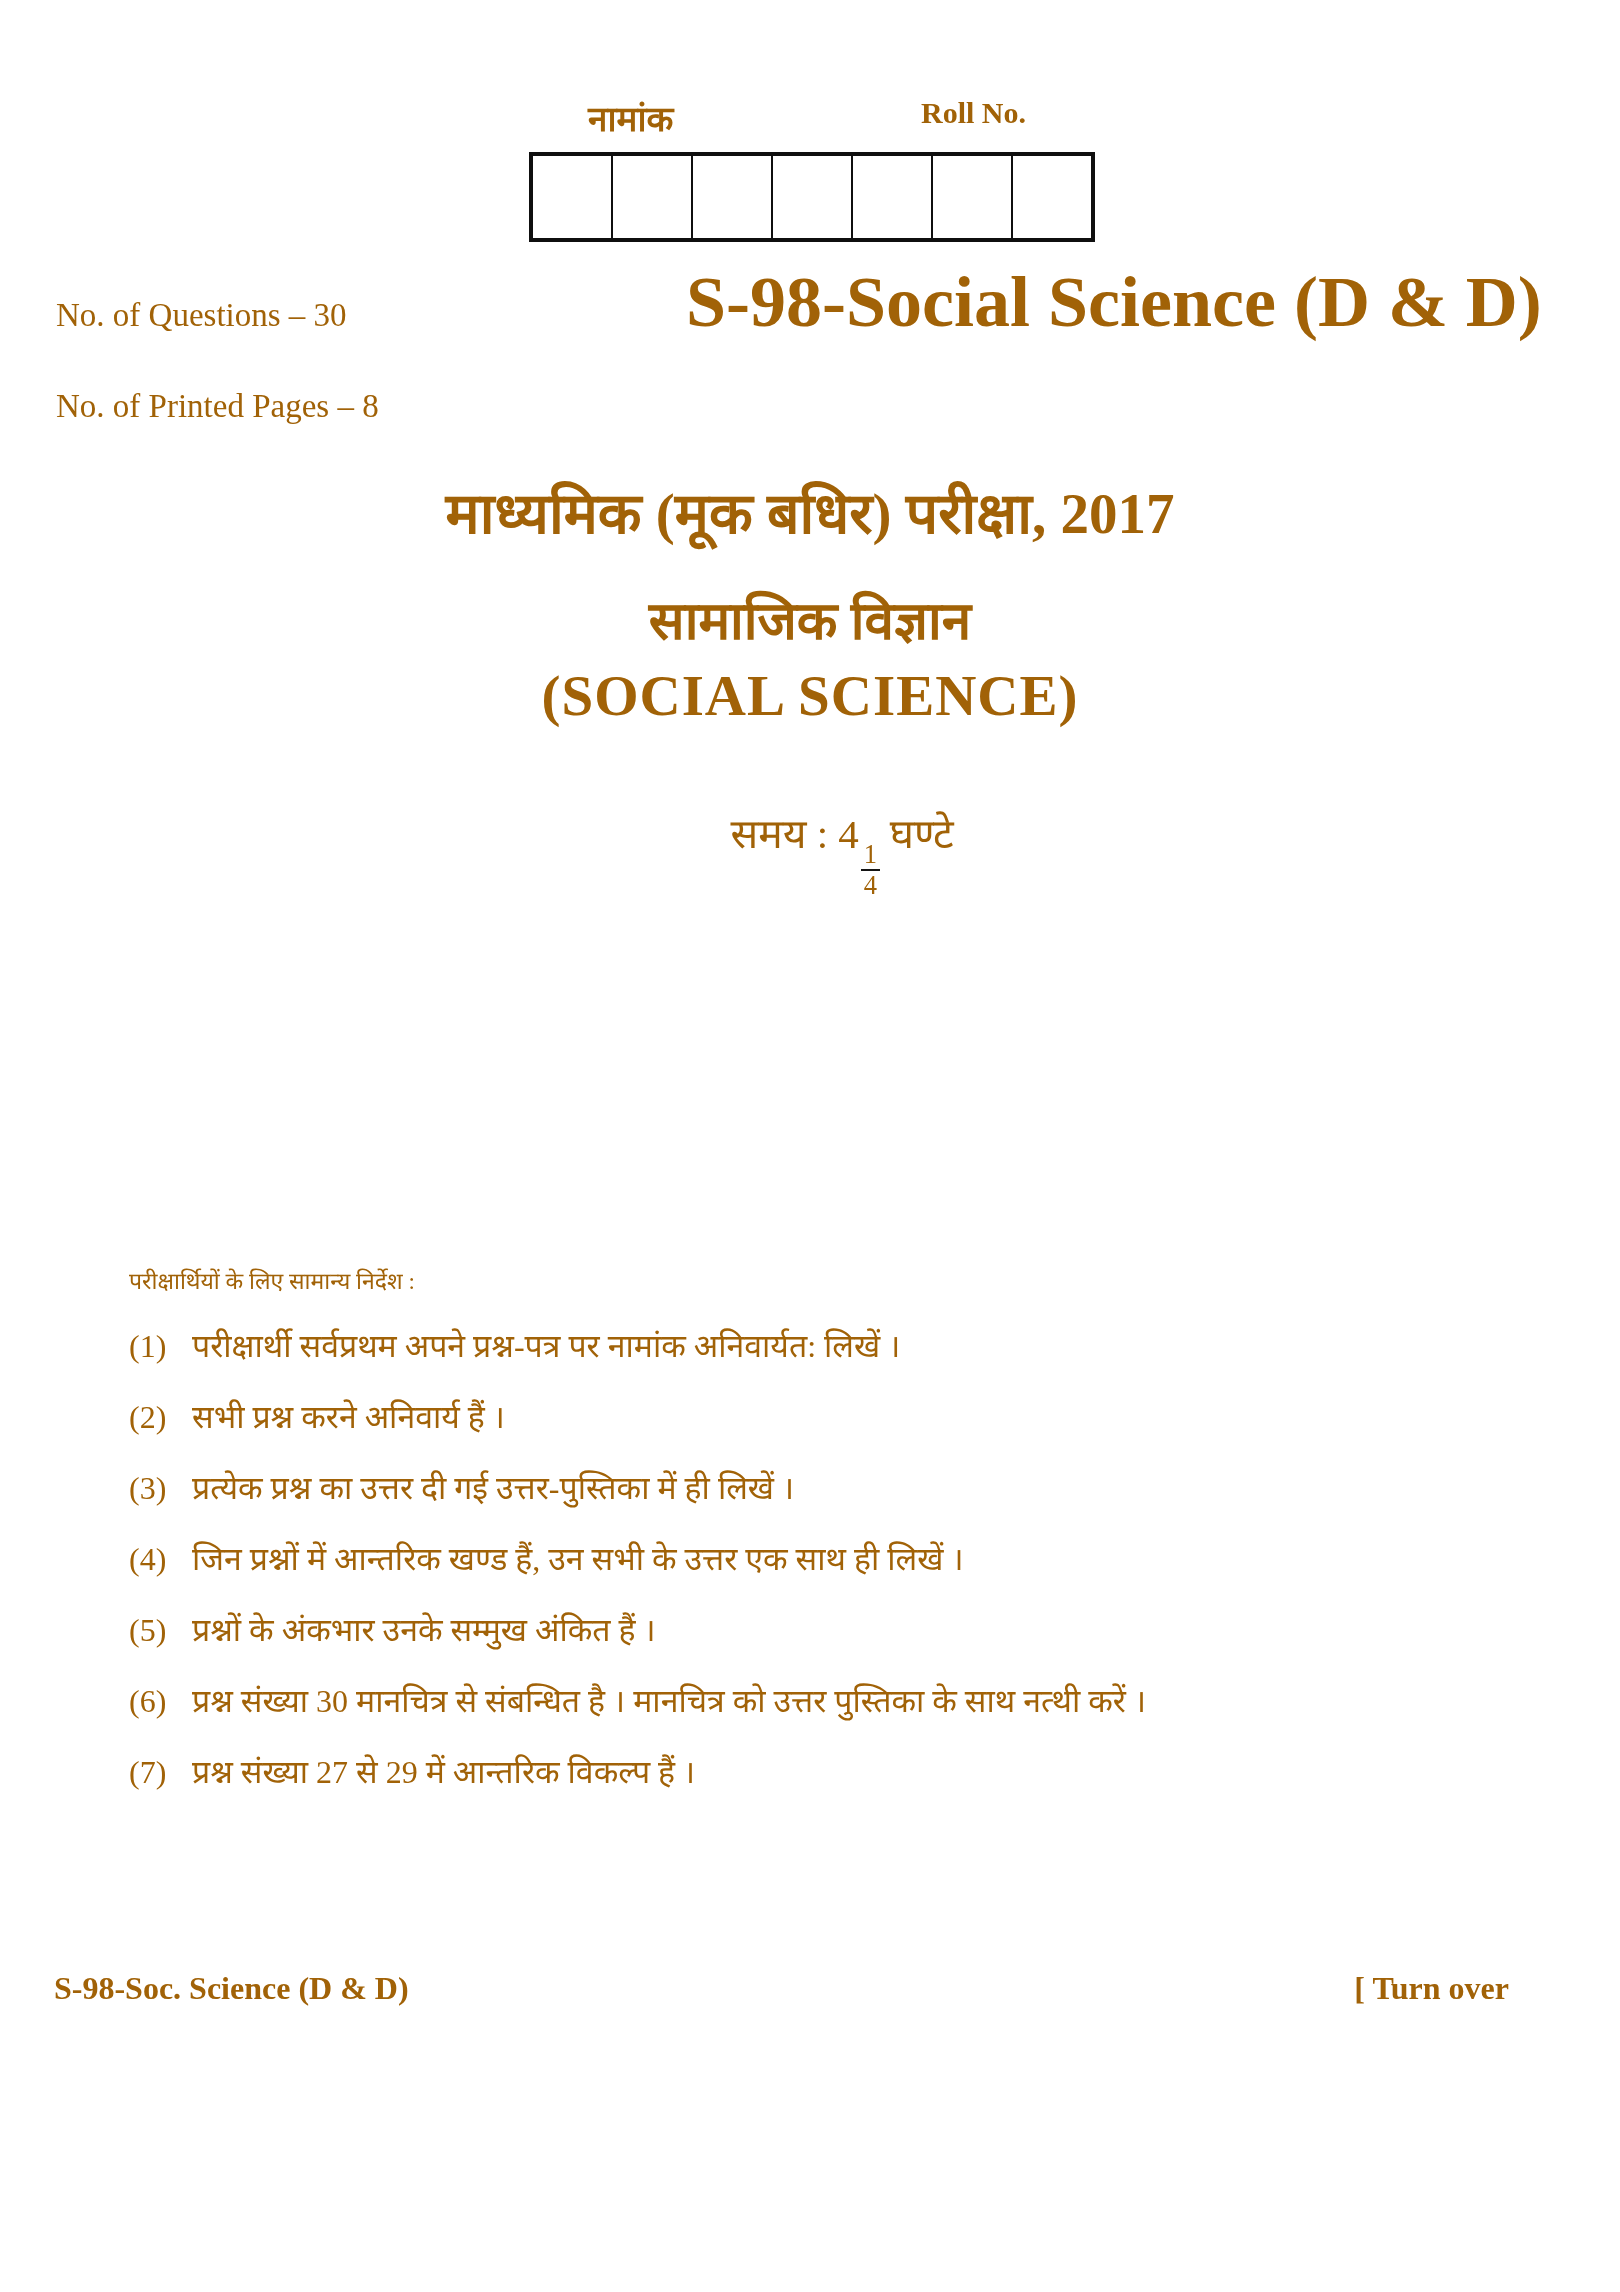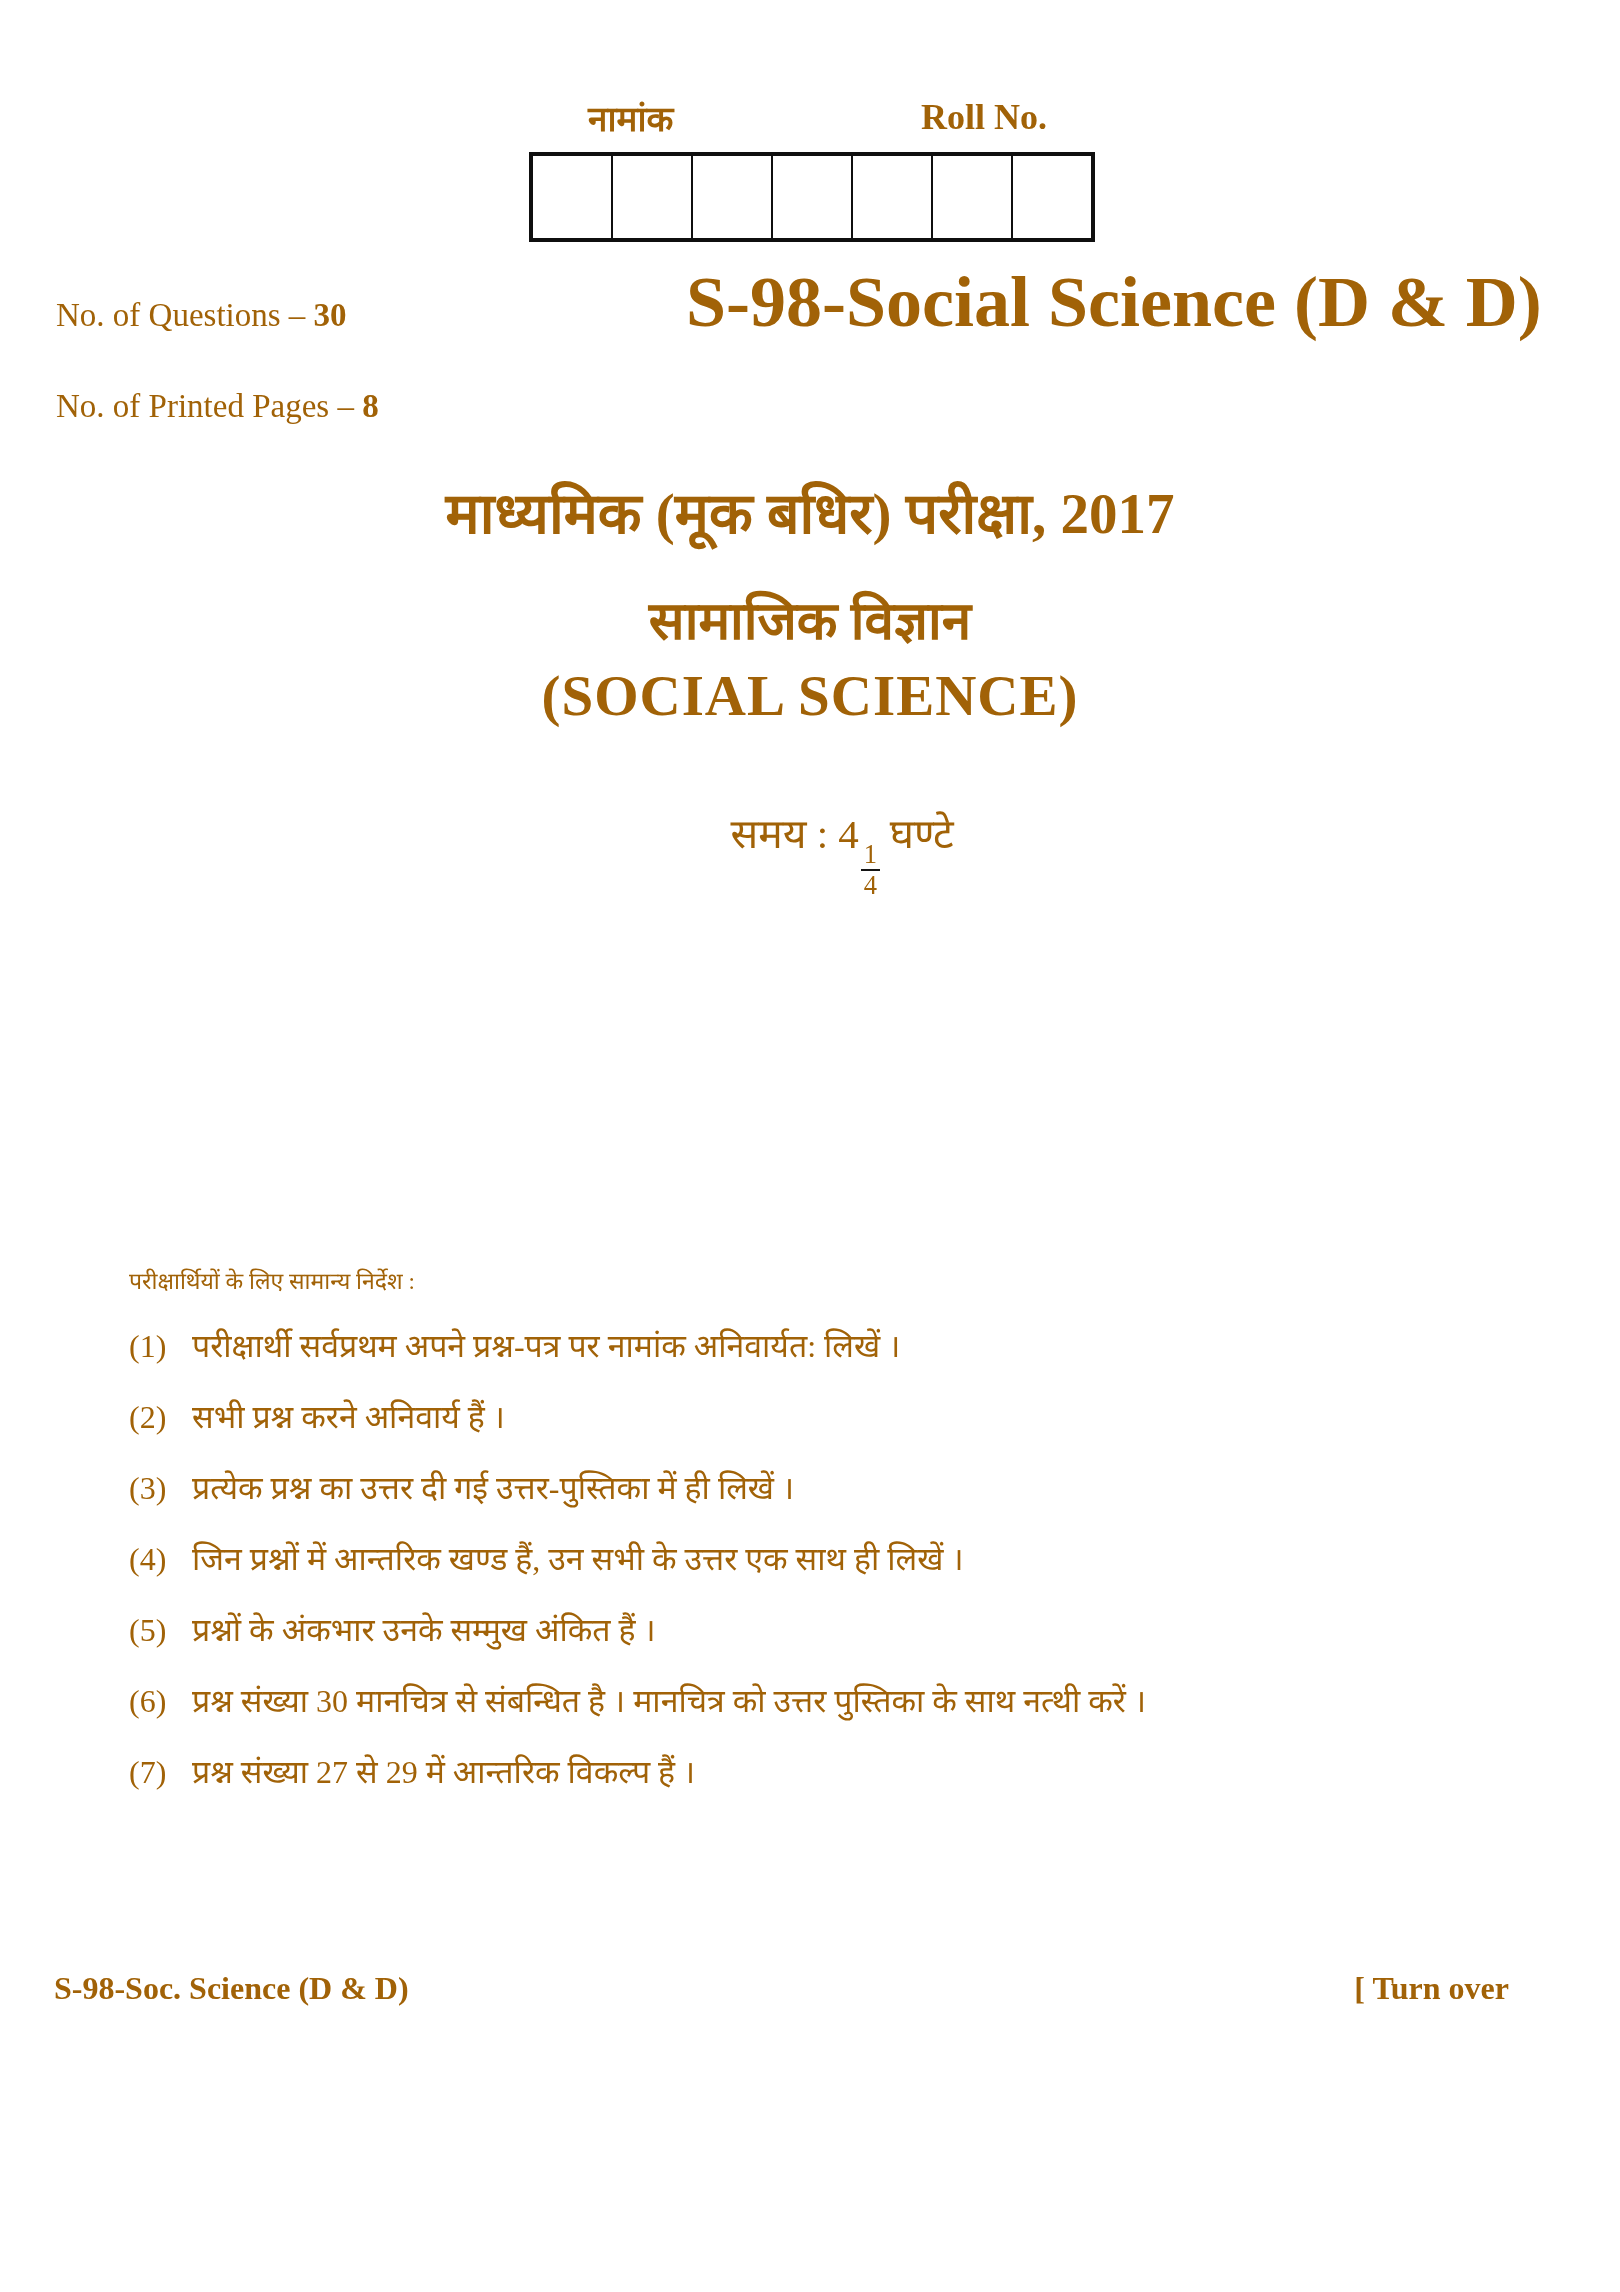--- a/index.html
+++ b/index.html
@@ -14,37 +14,37 @@
     overflow: hidden;
   }
 
   
   .roll-label-hi {
     position: absolute; top: 94px; left: 588px;
     font-size: 35px; font-weight: bold;
   }
   .roll-label-en {
     position: absolute; top: 96px; left: 921px;
-    font-size: 36px; font-weight: bold;
+    font-size: 30px; font-weight: bold;
   }
   .roll-grid {
     position: absolute; left: 529px; top: 152px;
     width: 566px; height: 90px;
     border: 4.9px solid #0f0f0f;
     box-sizing: border-box;
     display: flex;
     background: #fff;
   }
   .roll-cell { flex: 1 1 0; border-right: 2.9px solid #0f0f0f; }
   .roll-cell:last-child { border-right: none; }
 
   
   .q-count { position: absolute; left: 56px; top: 297px; font-size: 33px; }
   .p-count { position: absolute; left: 56px; top: 388px; font-size: 33px; text-align: right; }
-  .q-count b, .p-count b { font-weight: bold; }
+  .q-count b, .p-count b { font-weight: normal; }
   .paper-code {
     position: absolute; left: 686px; top: 261px; width: 799px;
     text-align: center;
     font-size: 72px; font-weight: bold;
     white-space: nowrap;
   }
 
   
   .center-line { position: absolute; left: 0; width: 100%; text-align: center; white-space: nowrap; }
   .title-exam    { top: 472px; font-size: 57px; font-weight: bold; font-family: Liberation Serif, serif; }

